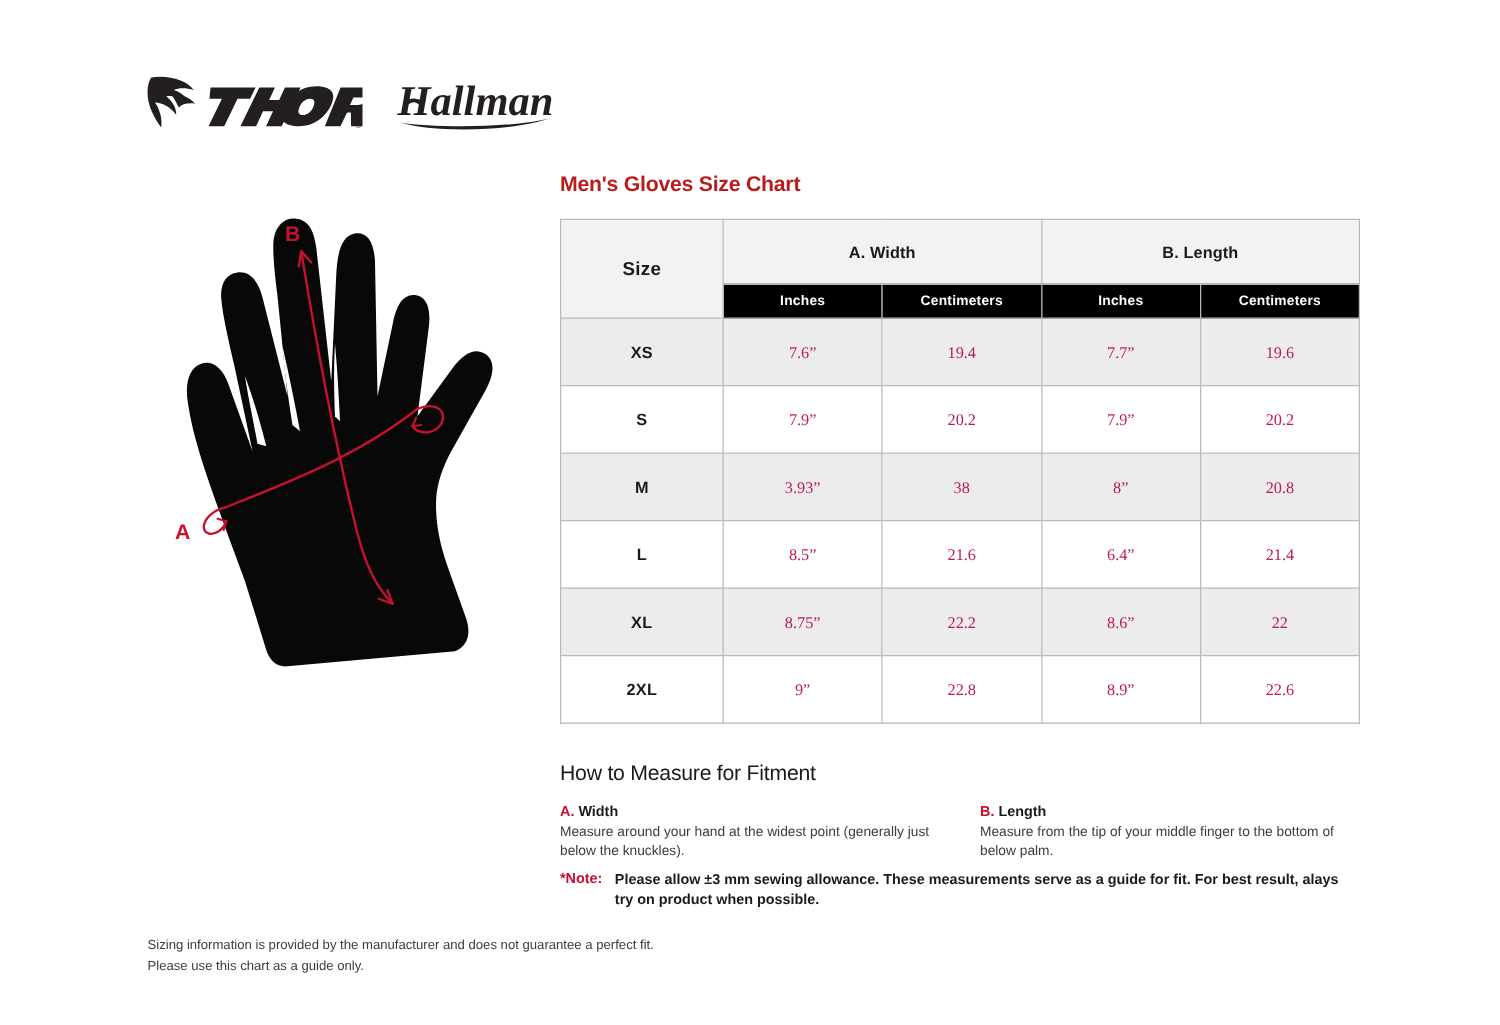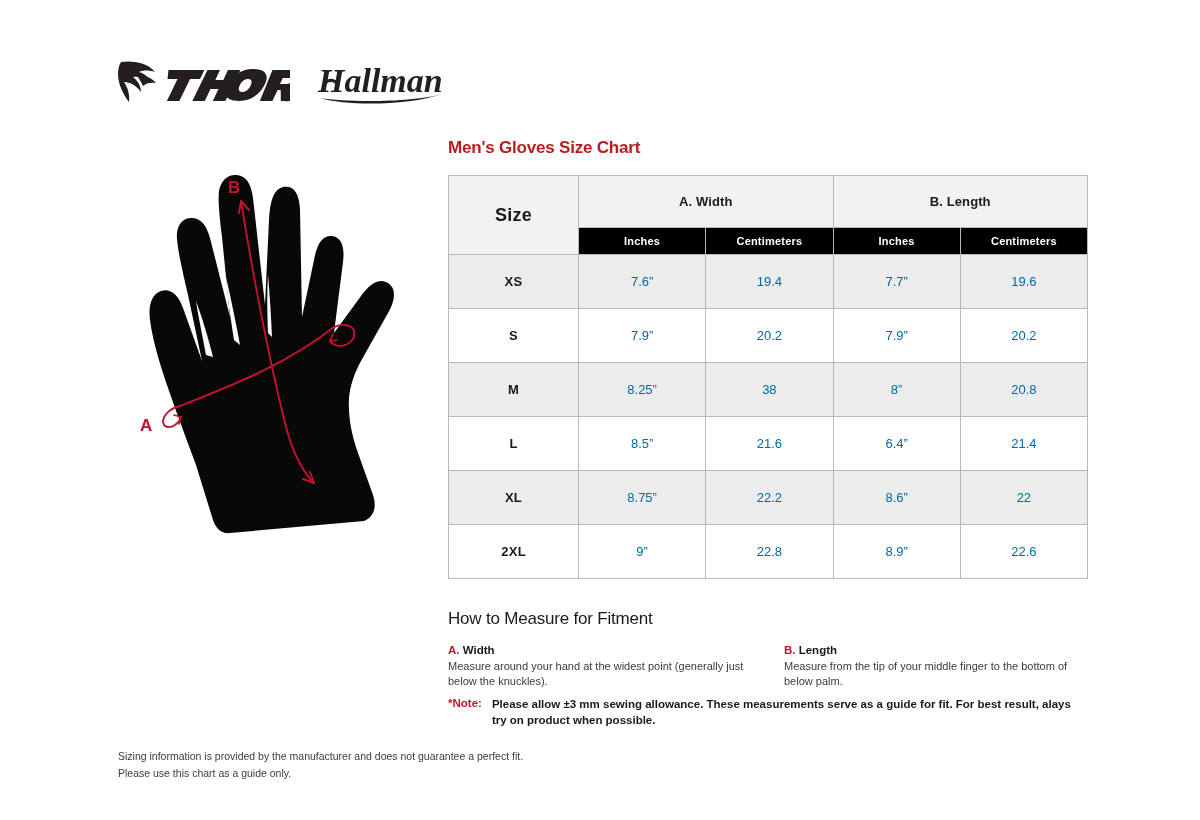--- a/index.html
+++ b/index.html
@@ -59,21 +59,21 @@
     table-layout: fixed;
   }
   table.size-table th,
   table.size-table td {
     border: 1px solid #b9b9b9;
     text-align: center;
     vertical-align: middle;
   }
   th.size-head {
     background: #f2f2f2;
-    font-size: 18px;
+    font-size: 15px;
     font-weight: bold;
     color: #1a1a1a;
     width: 127px;
     height: 76px;
     letter-spacing: 0.2px;
   }
   th.group-head {
     background: #f2f2f2;
     font-size: 13px;
     font-weight: bold;
@@ -93,22 +93,23 @@
   td.size-cell {
     font-size: 13px;
     font-weight: bold;
     color: #1a1a1a;
     height: 51px;
     letter-spacing: 0.3px;
   }
   td.val-cell {
     font-size: 13px;
     font-weight: normal;
-    color: #0369a1;
+    color: #be185d;
     height: 51px;
+    font-family: Liberation Serif, serif;
   }
   tr.shaded td { background: #ececec; }
   tr.plain td { background: #ffffff; }
 
   
   .measure-section { margin-top: 30px; }
   .measure-title {
     font-size: 17px;
     font-weight: normal;
     color: #1a1a1a;
@@ -305,21 +306,21 @@
       </tr>
       <tr class="plain">
         <td class="size-cell">S</td>
         <td class="val-cell">7.9”</td>
         <td class="val-cell">20.2</td>
         <td class="val-cell">7.9”</td>
         <td class="val-cell">20.2</td>
       </tr>
       <tr class="shaded">
         <td class="size-cell">M</td>
-        <td class="val-cell">8.25”</td>
+        <td class="val-cell">3.93”</td>
         <td class="val-cell">38</td>
         <td class="val-cell">8”</td>
         <td class="val-cell">20.8</td>
       </tr>
       <tr class="plain">
         <td class="size-cell">L</td>
         <td class="val-cell">8.5”</td>
         <td class="val-cell">21.6</td>
         <td class="val-cell">6.4”</td>
         <td class="val-cell">21.4</td>

